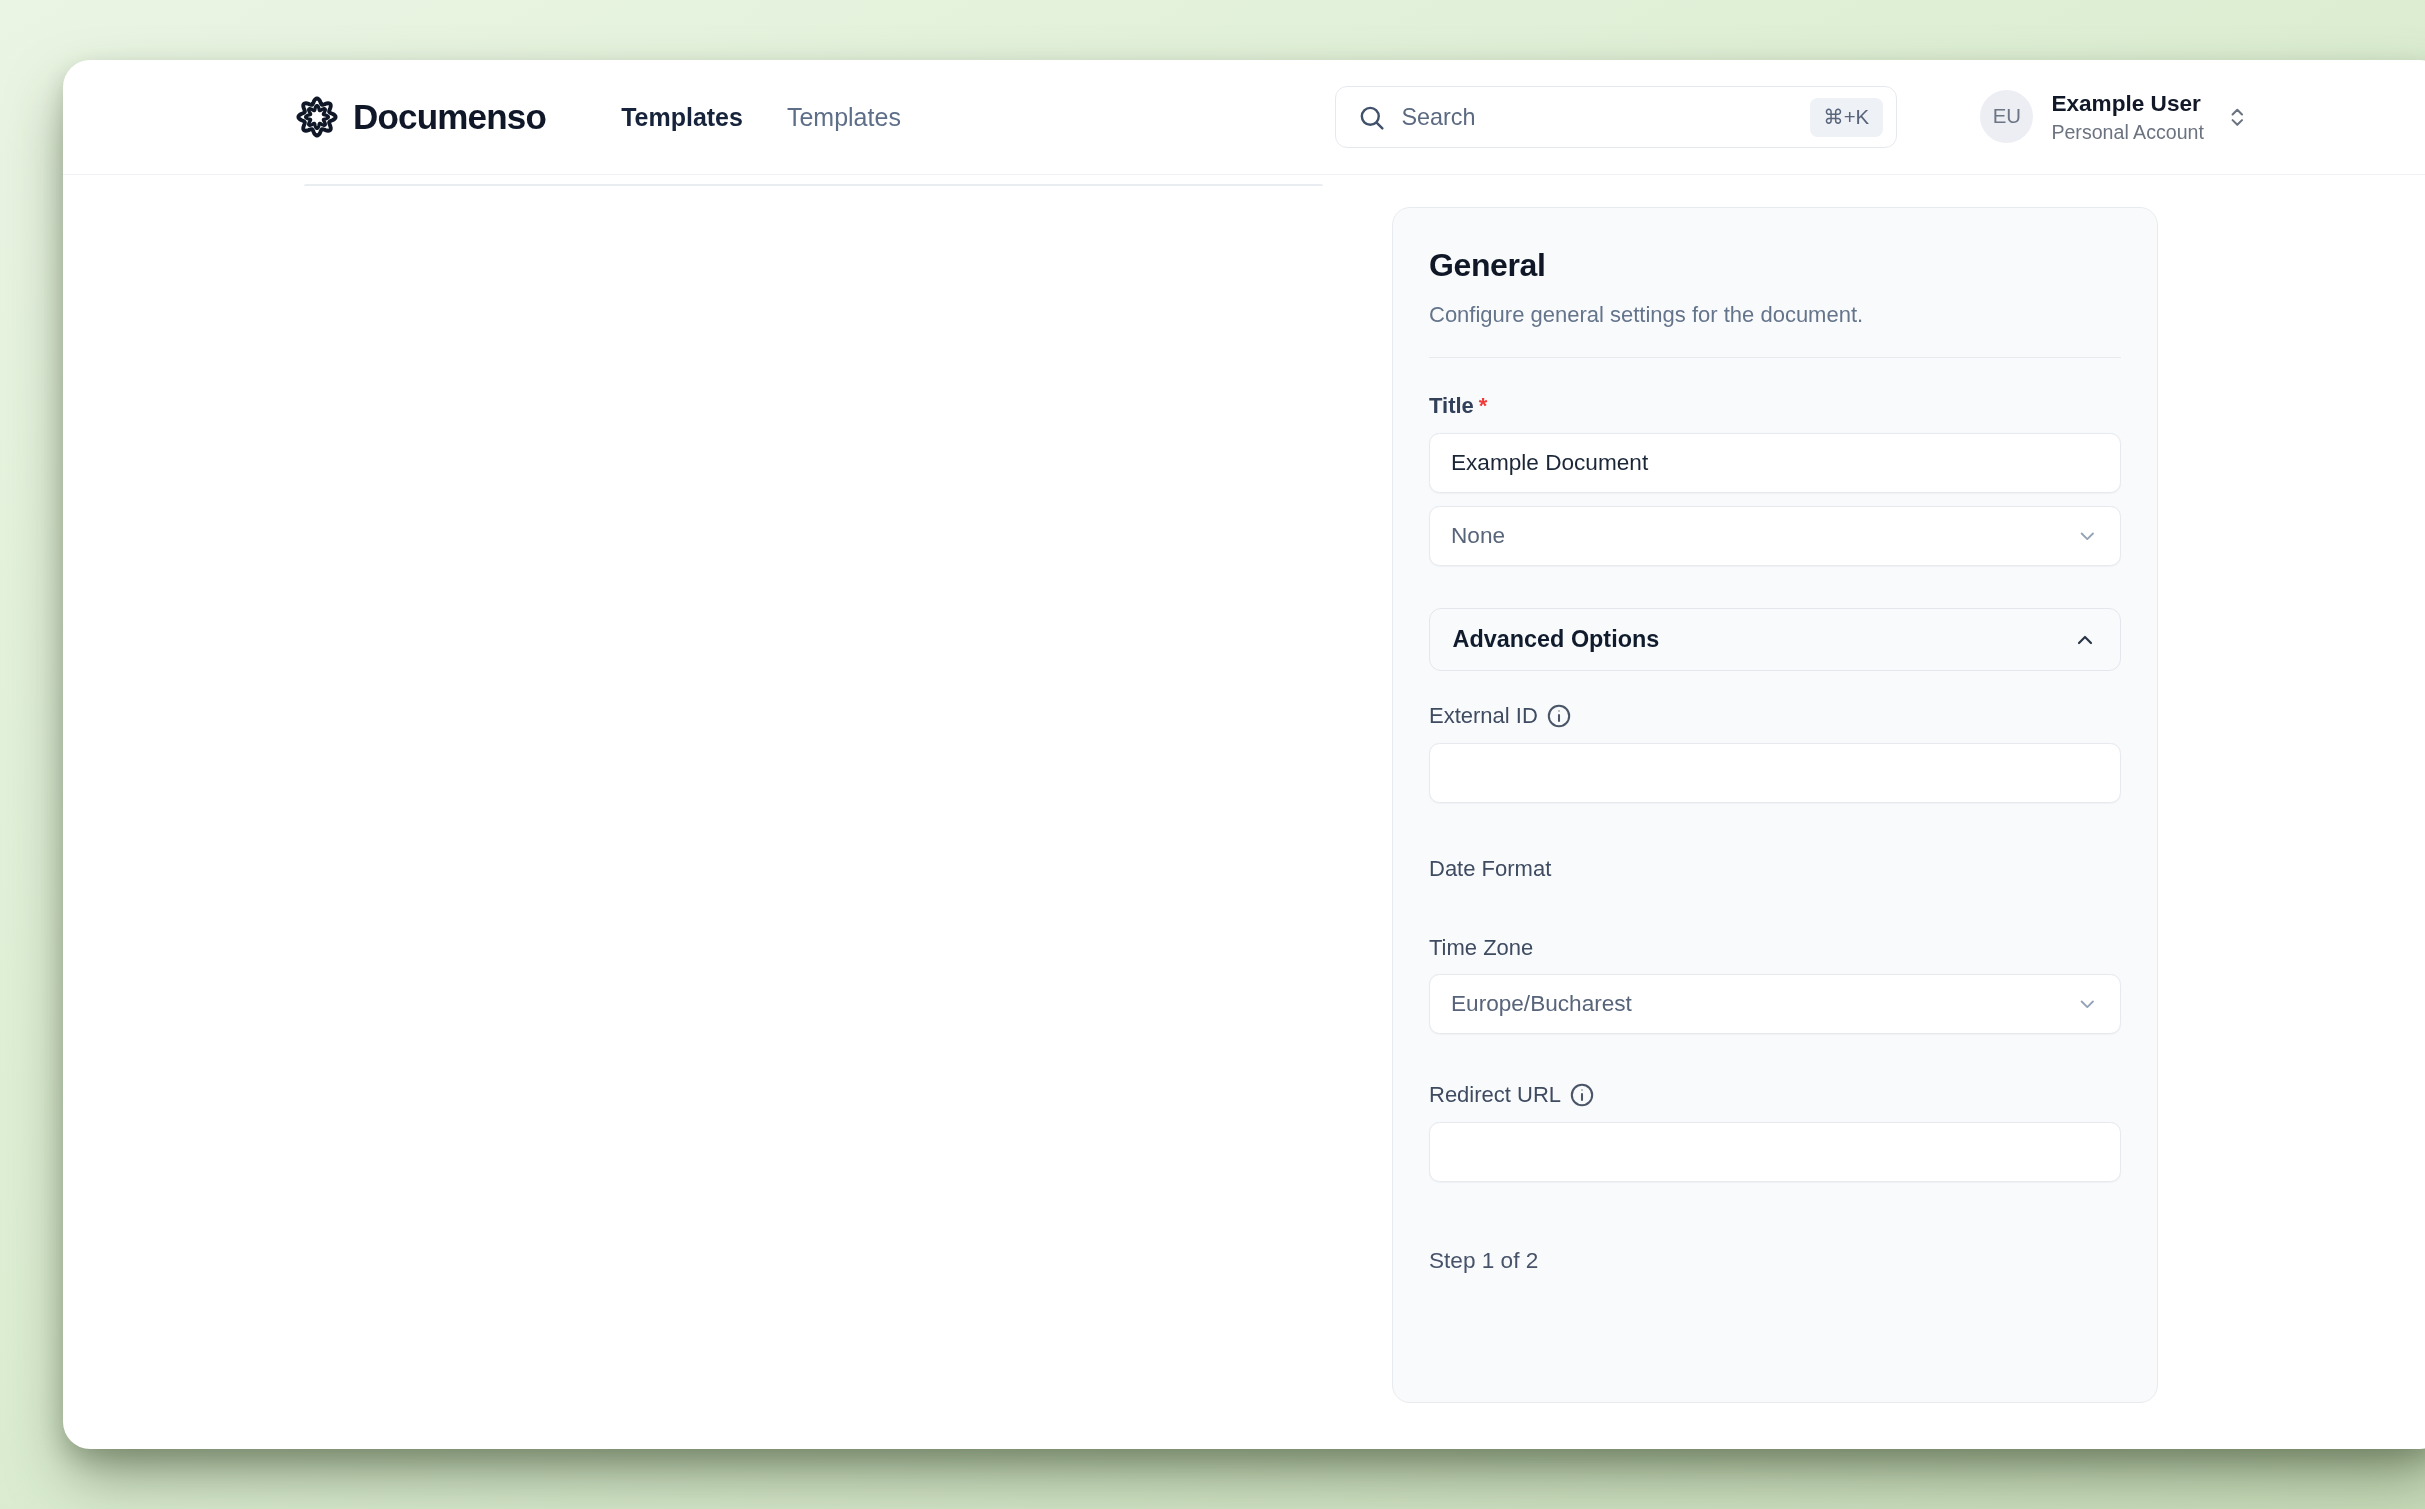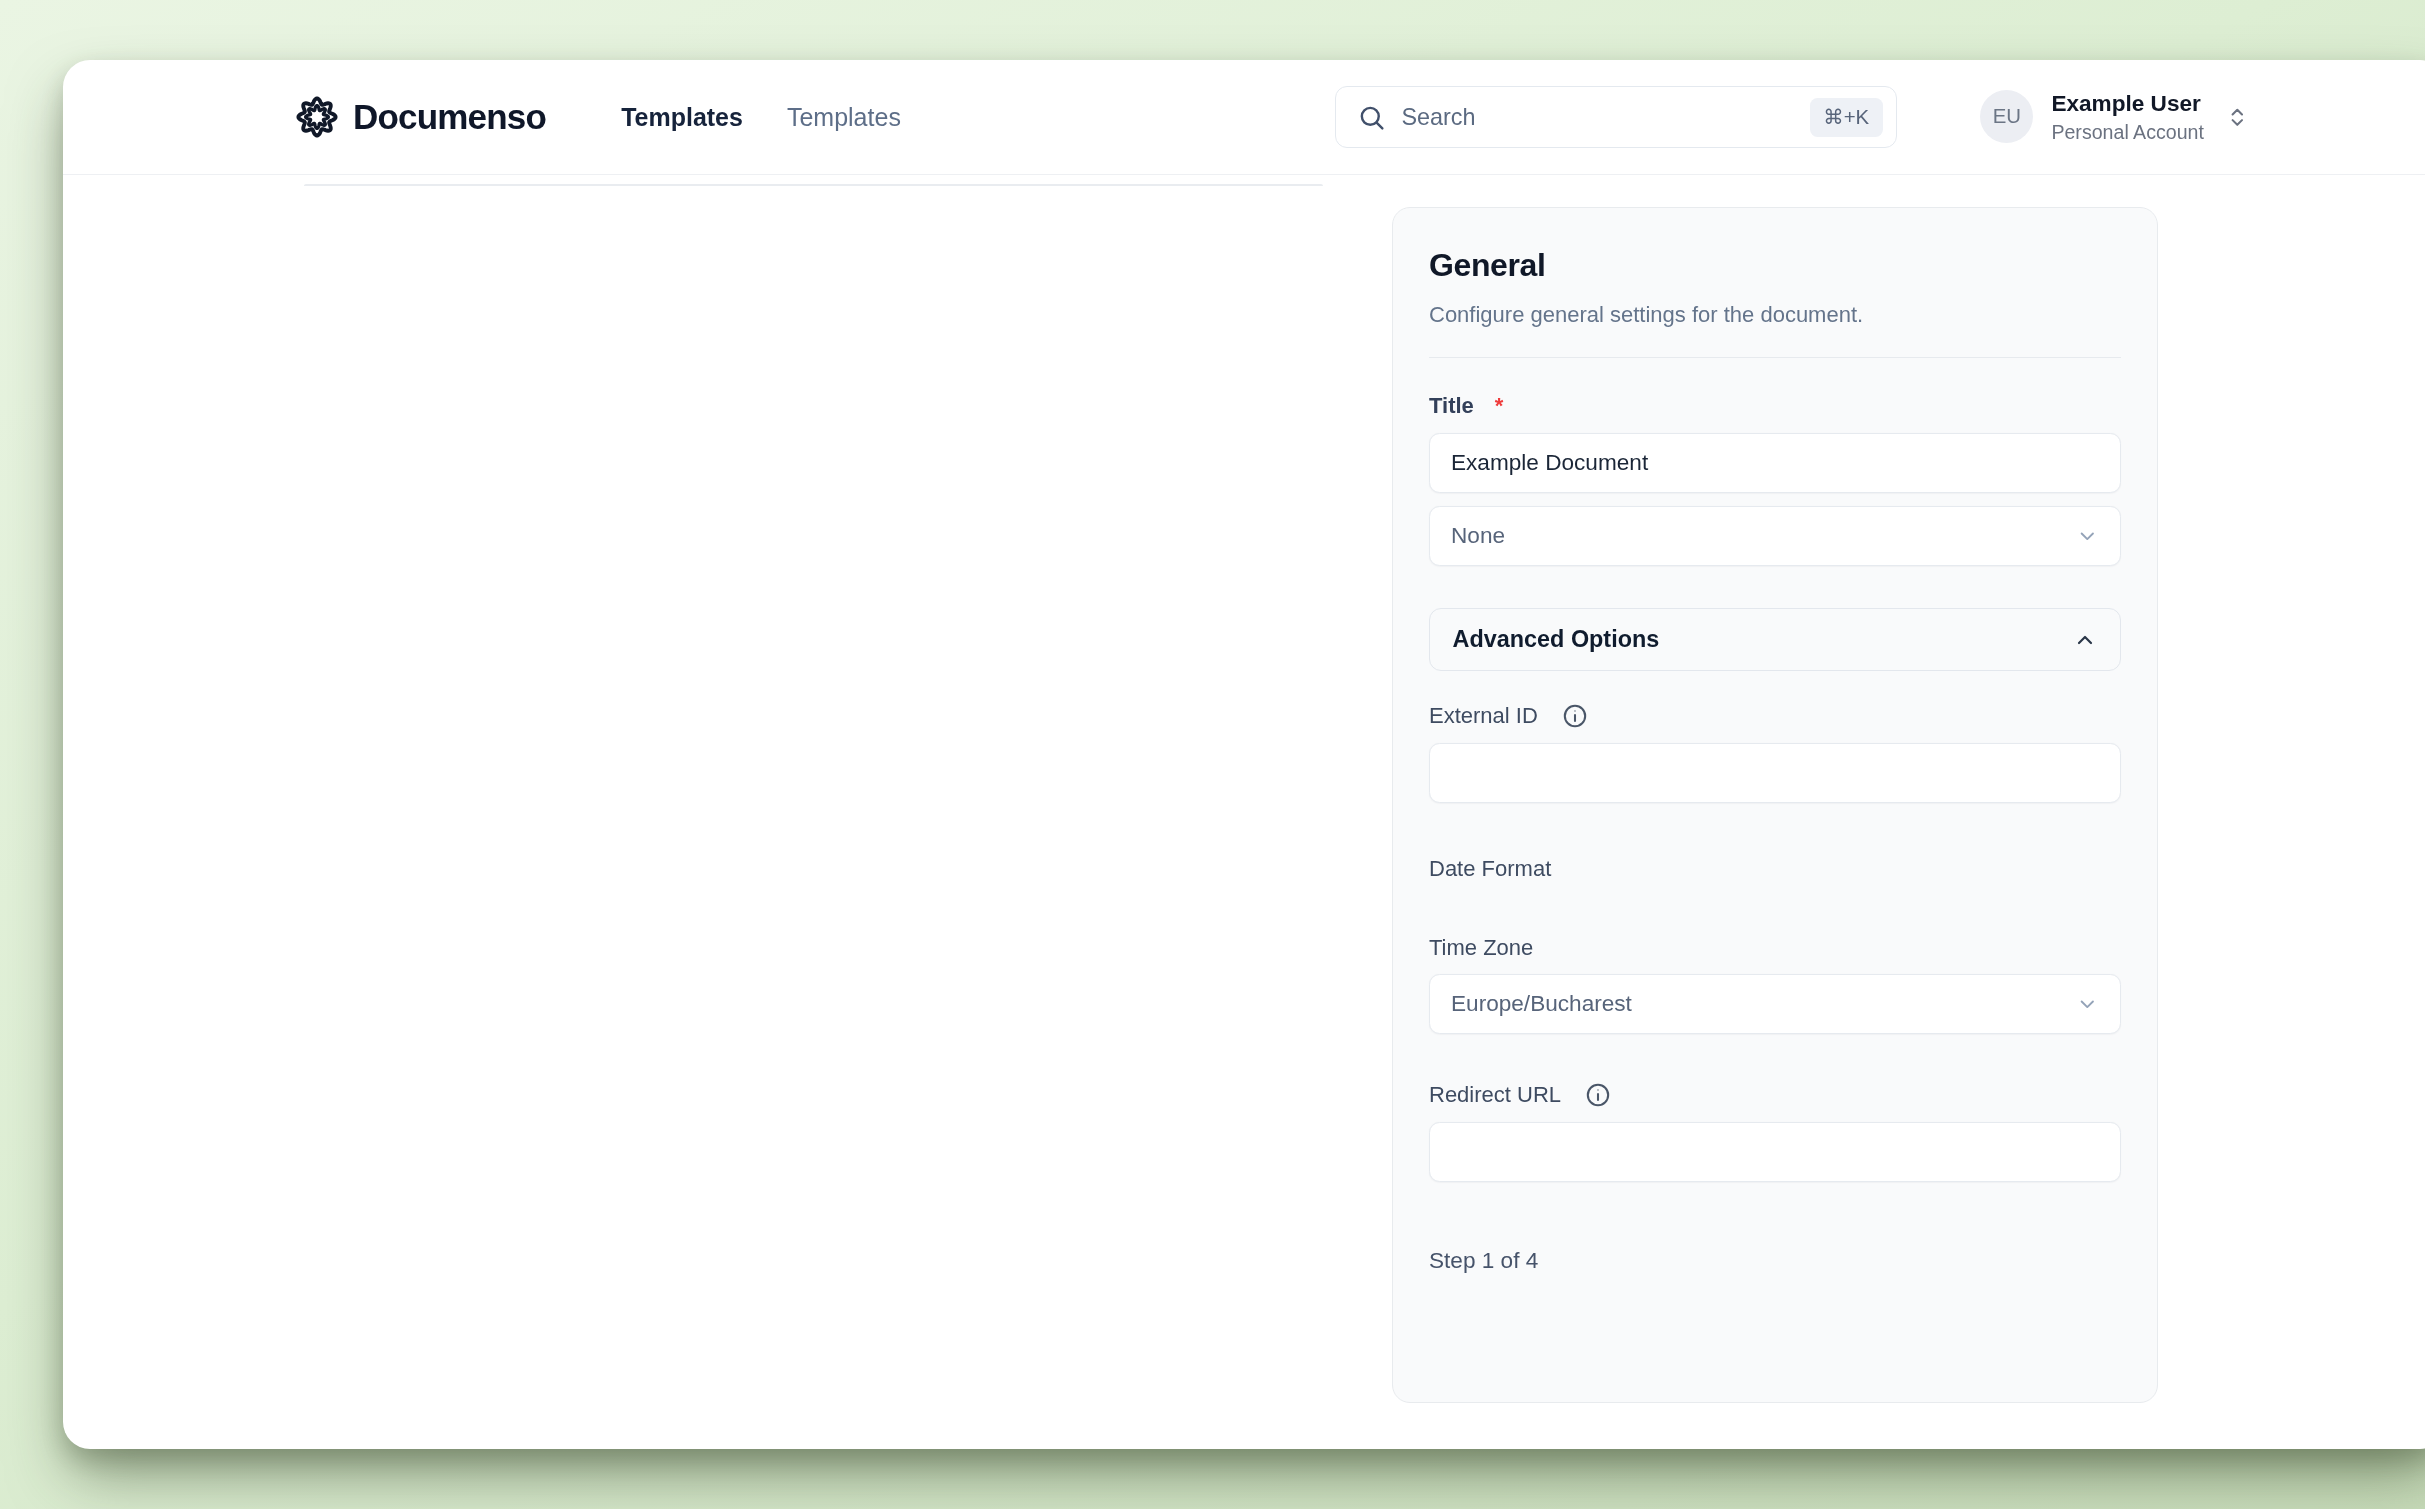--- a/index.html
+++ b/index.html
@@ -96,21 +96,21 @@
     border: 1.5px solid #e8ebee;
     border-radius: 18px;
     padding: 39px 36px;
     overflow: hidden;
   }
   .panel h2 { font-size: 32px; font-weight: 700; color: #101828; letter-spacing: -0.4px; }
   .panel .desc { font-size: 22px; color: #64748b; margin-top: 18px; }
   .panel hr { border: none; border-top: 1.5px solid #e7eaee; margin-top: 29px; }
 
   .label {
-    display: flex; align-items: center; gap: 24px;
+    display: flex; align-items: center; gap: 8px;
     font-size: 22px; font-weight: 500; color: #3e4b61;
   }
   .label.strong { font-weight: 700; color: #33405a; }
   .label .req { color: #ef3b3b; font-weight: 700; margin-left: -3px; }
   .label svg { width: 26px; height: 26px; color: #4a5668; }
 
   .mt-title  { margin-top: 35px; }
   .mt-field  { margin-top: 13.6px; }
   .mt-sect   { margin-top: 39px; }
 
@@ -254,19 +254,19 @@
         <div class="label mt-red">
           <span>Redirect URL</span>
           <svg viewBox="0 0 24 24" fill="none" stroke="currentColor" stroke-width="1.9" stroke-linecap="round">
             <circle cx="12" cy="12" r="9.4"></circle>
             <line x1="12" y1="11" x2="12" y2="16.6"></line>
             <circle cx="12" cy="7.4" r="0.6" fill="currentColor" stroke="none"></circle>
           </svg>
         </div>
         <input class="input mt-field" type="text" value="" style="">
 
-        <div class="step-row">Step 1 of 4</div>
+        <div class="step-row">Step 1 of 2</div>
 
       </aside>
     </div>
   </div>
 </div>
 
 
 </body></html>

